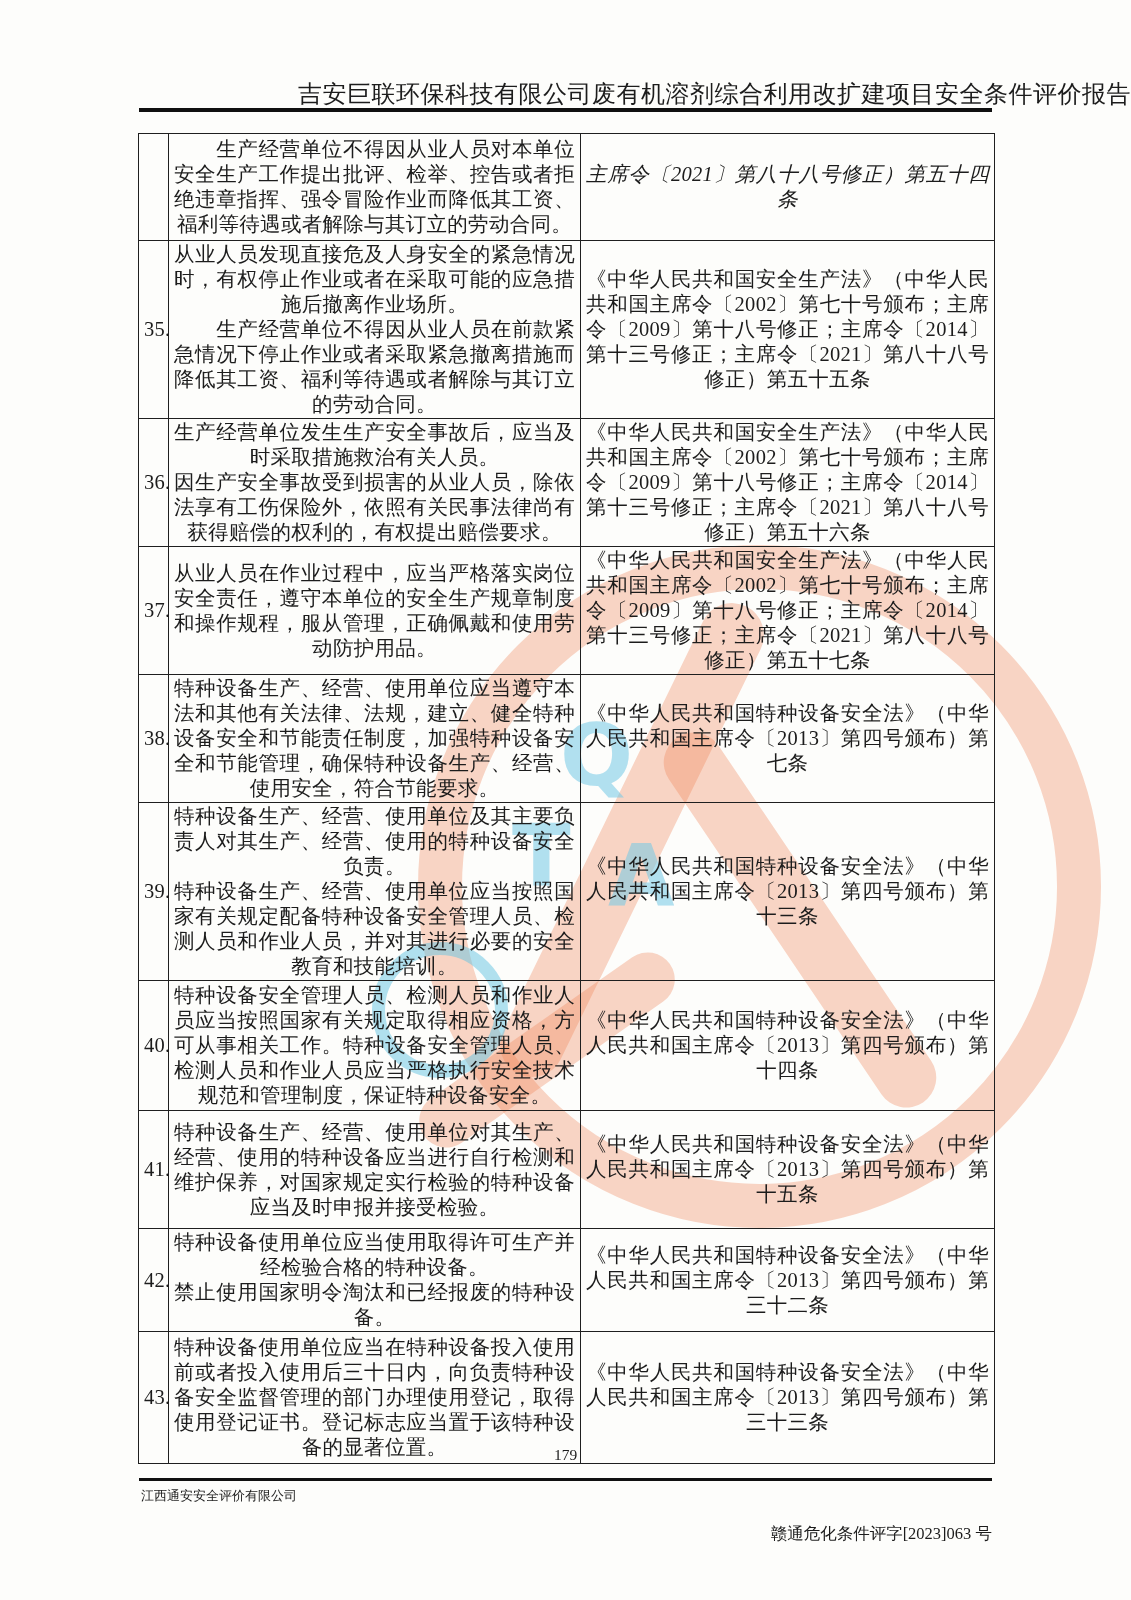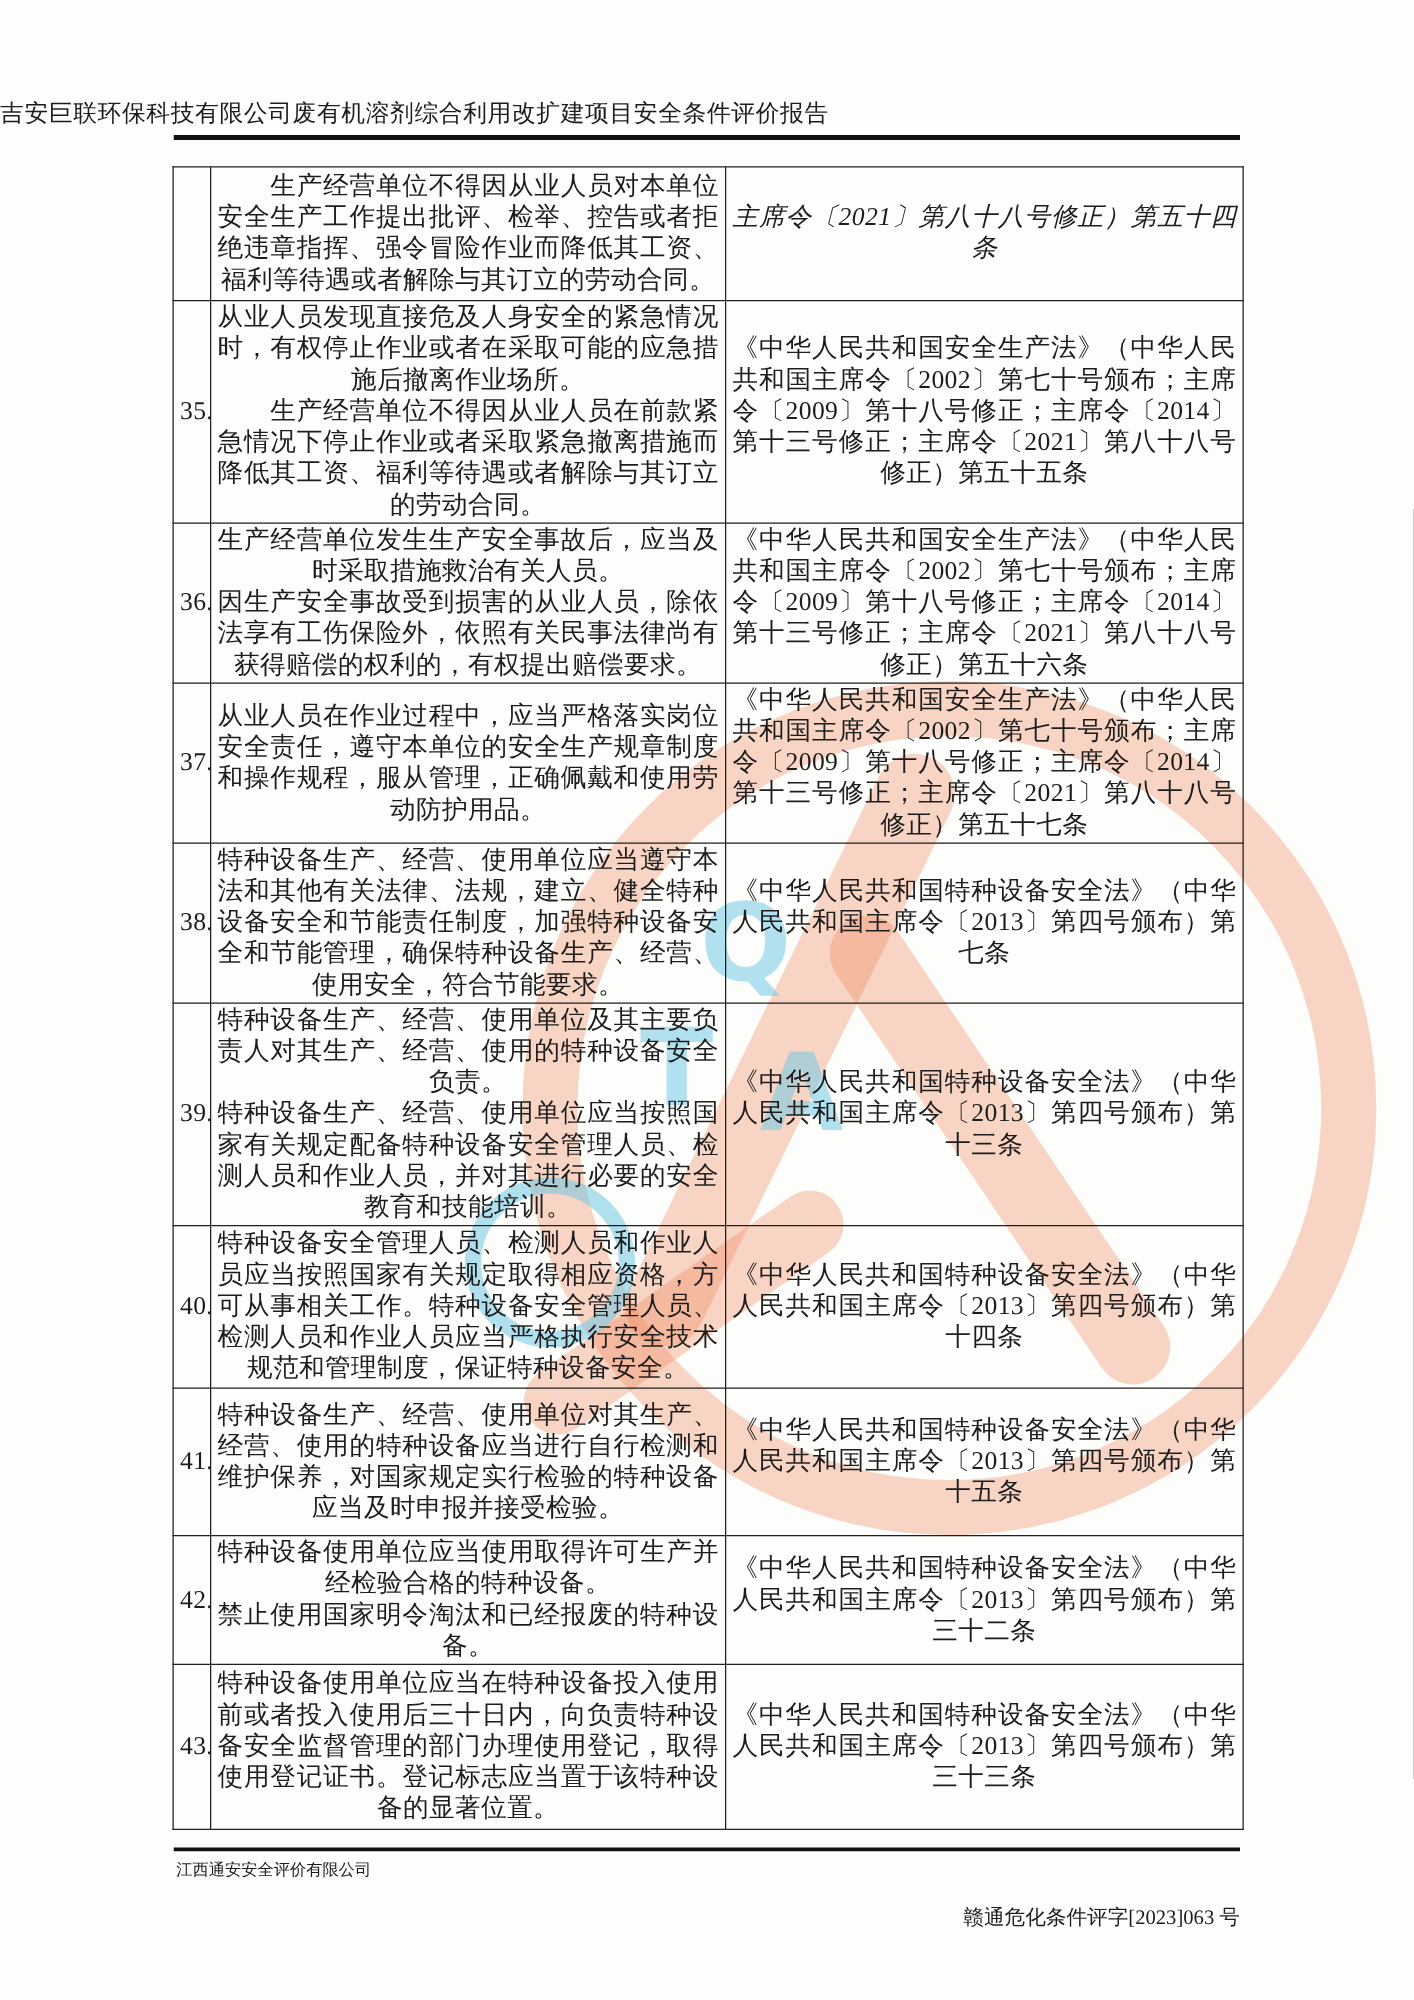--- a/index.html
+++ b/index.html
@@ -9,22 +9,22 @@
     margin:0 auto;
     background:#fdfdfb;
     overflow:hidden;
     font-family:"Liberation Serif","DejaVu Serif",serif;
     color:#1c1c1c;
   }
 
   
   .doc-title {
     position:absolute; top:78px; left:0; right:0;
-    text-align:left;
-    font-size:19px; letter-spacing:0.5px;
+    text-align:right;
+    font-size:24px; letter-spacing:0.5px;
     white-space:nowrap;
     z-index:3;
     font-family:Liberation Mono, monospace;
   }
   .header-rule {
     position:absolute; top:108px; left:139px; width:853px; height:4px;
     background:#101010; z-index:3;
   }
 
   
@@ -206,17 +206,18 @@
           <td class="num">43.</td>
           <td class="content">
             <p>特种设备使用单位应当在特种设备投入使用前或者投入使用后三十日内，向负责特种设备安全监督管理的部门办理使用登记，取得使用登记证书。登记标志应当置于该特种设备的显著位置。</p>
           </td>
           <td class="basis">《中华人民共和国特种设备安全法》（中华人民共和国主席令〔2013〕第四号颁布）第三十三条</td>
         </tr>
       </tbody>
     </table>
   </div>
 
+  <div class="page-number">179</div>
   <div class="footer-rule"></div>
   <div class="footer-company">江西通安安全评价有限公司</div>
   <div class="footer-docnum">赣通危化条件评字[2023]063 号</div>
 
 </div>
 
 </body></html>

